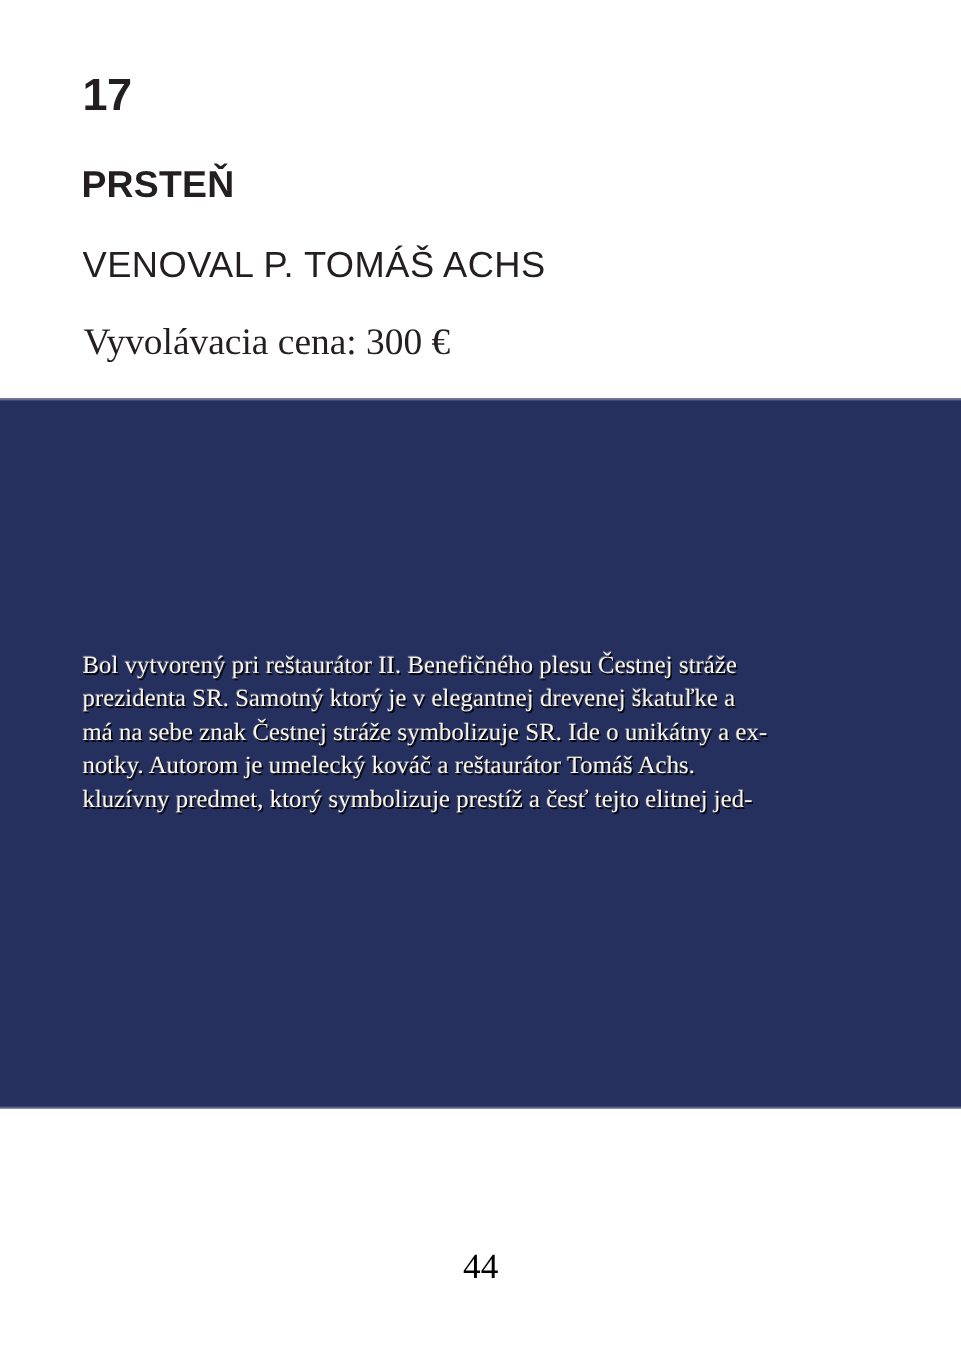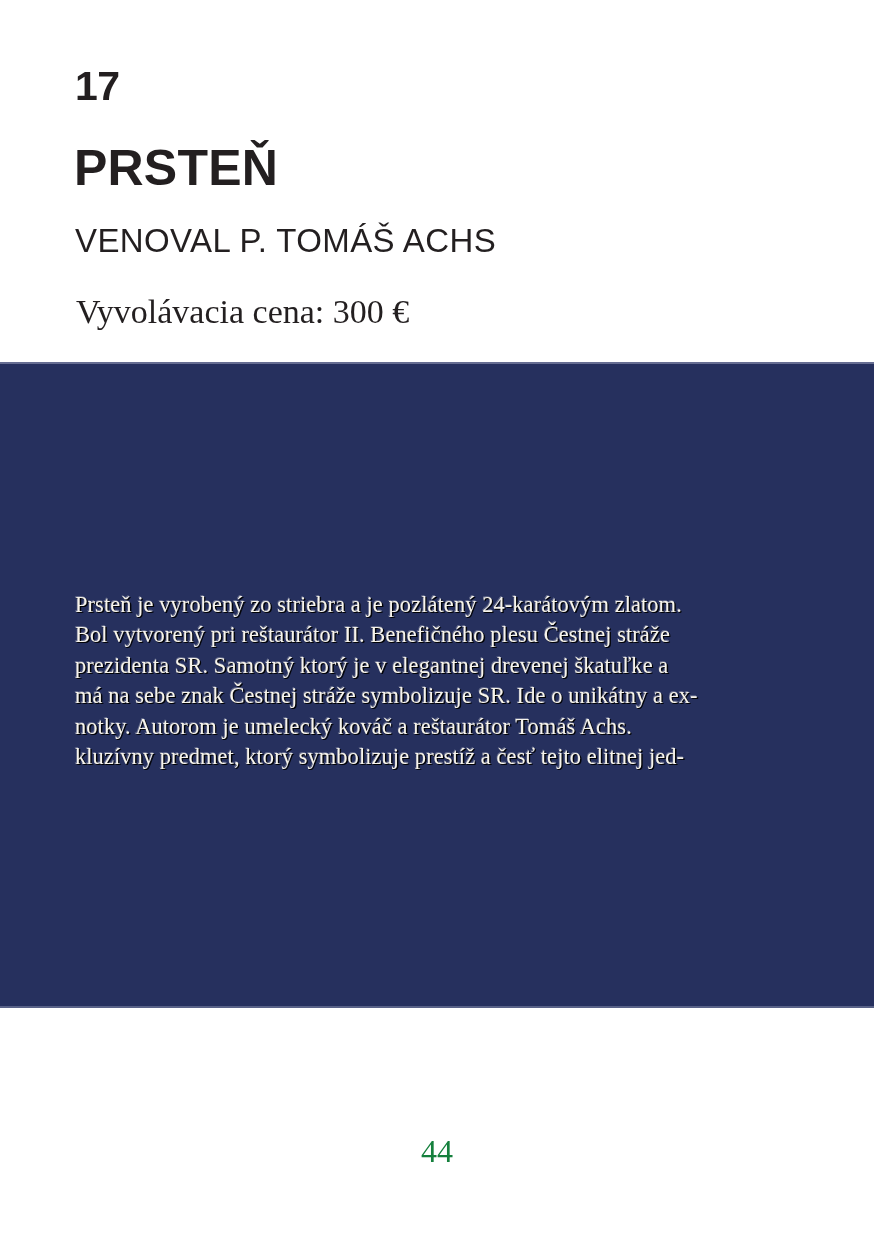--- a/index.html
+++ b/index.html
@@ -43,21 +43,21 @@
     letter-spacing: -0.5px;
     color: #231f20;
   }
 
   .lot-title {
     position: absolute;
     left: 74px;
     top: 140px;
     font-family: "Liberation Sans", sans-serif;
     font-weight: bold;
-    font-size: 50px;
+    font-size: 34px;
     line-height: 56px;
     letter-spacing: 0.2px;
     color: #231f20;
   }
 
   .donor {
     position: absolute;
     left: 75px;
     top: 221px;
     font-family: Liberation Sans, sans-serif;
@@ -148,43 +148,40 @@
 
   .page-number {
     position: absolute;
     left: 0;
     top: 124px;
     width: 874px;
     text-align: center;
     font-family: "Liberation Serif", serif;
     font-size: 32px;
     line-height: 38px;
-    color: #15803d;
+    color: #000000;
   }
 </style>
 </head>
 <body>
 
 <div class="page">
 
   <div class="header">
     <div class="lot-number">17</div>
     <div class="lot-title">PRSTEŇ</div>
     <div class="donor">VENOVAL P. TOMÁŠ ACHS</div>
     <div class="price">Vyvolávacia cena: 300 €</div>
   </div>
 
   <div class="navy-panel">
     <div class="navy-panel-top-edge"></div>
 
     <div class="description">
       <span class="ln j">
-        <span>Prsteň je vyrobený zo striebra a je pozlátený 24-karátovým zlatom.</span>
-      </span>
-      <span class="ln j">
         <span>Bol vytvorený pri reštaurátor II. Benefičného plesu Čestnej stráže</span>
       </span>
       <span class="ln j">
         <span>prezidenta SR. Samotný ktorý je v elegantnej drevenej škatuľke a</span>
       </span>
       <span class="ln j">
         <span>má na sebe znak Čestnej stráže symbolizuje SR. Ide o unikátny a ex-</span>
       </span>
       <span class="ln">notky. Autorom je umelecký kováč a reštaurátor Tomáš Achs.</span>
       <span class="ln j">

